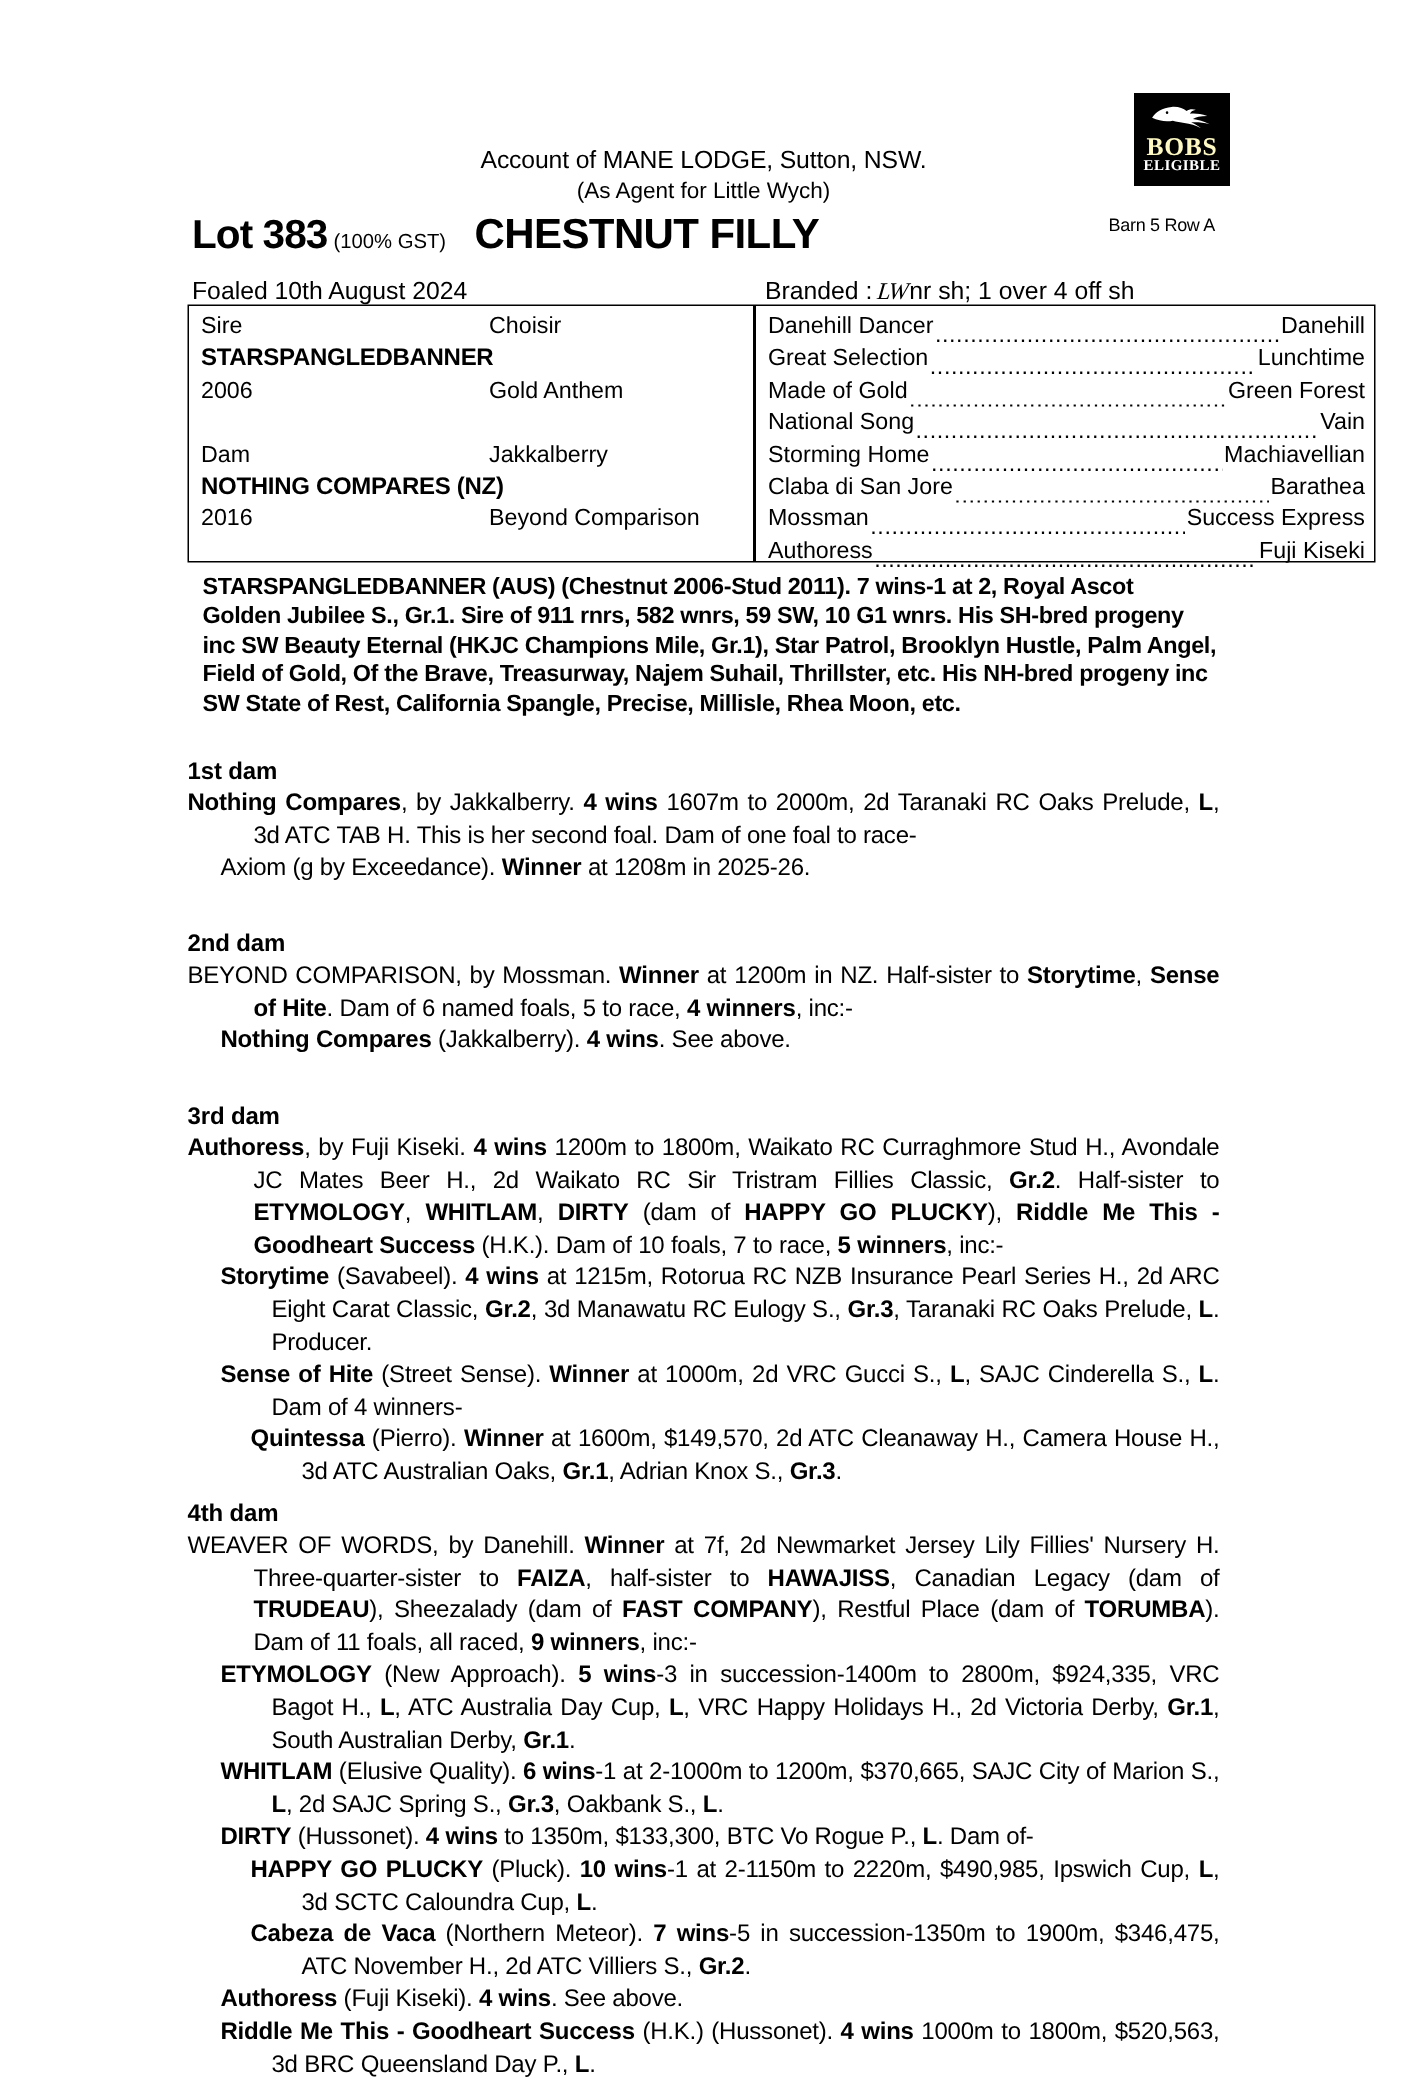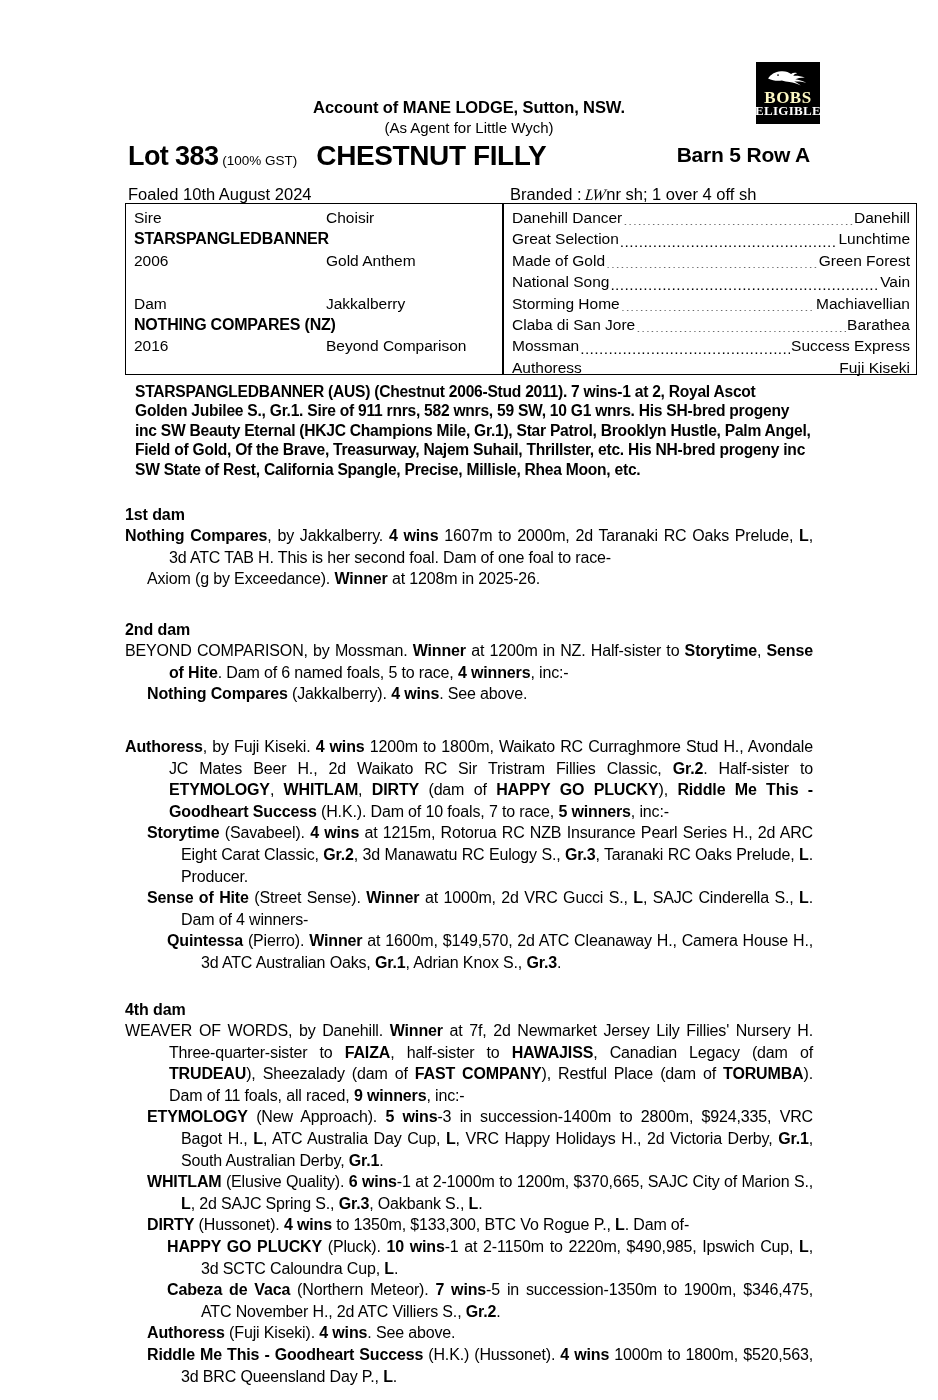--- a/index.html
+++ b/index.html
@@ -26,45 +26,45 @@
     padding-top: 5px;
   }
   .bobs-horse { width: 46px; height: 20px; display:block; }
   .bobs-word {
     color:#fef9c3; font-family:"Liberation Serif", serif;
     font-weight:700; font-size:17px; line-height:17px;
     letter-spacing:0.5px; margin-top:2px;
   }
   .bobs-sub {
     color:#fff; font-family:"Liberation Serif", serif;
-    font-weight:700; font-size:13px; line-height:9px;
+    font-weight:700; font-size:10px; line-height:9px;
     letter-spacing:0.3px; margin-top:0px;
   }
 
   
   .acct {
     position:absolute; left:0; top:98px; width:938px;
-    text-align:center; font-size:16.5px; font-weight:700;
+    text-align:center; font-size:16.5px; font-weight:400;
     letter-spacing:-0.1px;
   }
   .agent {
     position:absolute; left:0; top:119px; width:938px;
     text-align:center; font-size:15px; font-weight:400;
   }
 
   .lotline {
     position:absolute; left:128px; top:140px; width:682px;
     height:30px;
   }
   .lot-no { font-size:27px; font-weight:700; letter-spacing:-0.6px; vertical-align:baseline; }
   .lot-gst { font-size:13.5px; font-weight:400; margin-left:4px; }
   .lot-desc { font-size:28px; font-weight:700; letter-spacing:-0.4px; margin-left:19px; }
   .barn {
     position:absolute; right:0; top:3px;
-    font-size:21px; font-weight:700; letter-spacing:-0.2px;
+    font-size:12px; font-weight:400; letter-spacing:-0.2px;
   }
 
   .foaledline {
     position:absolute; left:128px; top:185px; width:682px; height:24px;
     font-size:16.5px;
   }
   .foaled { position:absolute; left:0; top:0; }
   .branded { position:absolute; left:382px; top:0; white-space:nowrap; }
   .brandglyph {
     display:inline-block; font-family:"Liberation Serif", serif;
@@ -84,21 +84,21 @@
     position:absolute; left:376px; top:0; bottom:0; width:1.5px; background:#000;
   }
   .ped-col-a { position:absolute; left:8px; top:3px; width:180px; }
   .ped-col-b { position:absolute; left:200px; top:3px; width:172px; }
   .ped-col-c { position:absolute; left:386px; top:3px; right:6px; }
   .ped-line { font-size:15.5px; line-height:21.4px; white-space:nowrap; }
   .ped-line.bold { font-weight:700; font-size:16px; letter-spacing:-0.2px; }
   .ped-gap { height:21.4px; }
   .ped-dotrow {
     font-size:15.5px; line-height:21.4px;
-    display:flex; align-items:center; width:100%;
+    display:flex; align-items:flex-end; width:100%;
     white-space:nowrap; overflow:hidden;
   }
   .dots {
     flex:1 1 auto; overflow:hidden; margin:0 1px;
     position:relative; height:1em;
   }
   .dots::after {
     content:"........................................................................";
     position:absolute; left:0; top:0; white-space:nowrap;
     font-size:15.5px; letter-spacing:0.4px;
@@ -235,20 +235,21 @@
 
   <div class="section" style="top:621px;">
     <div class="dam-head">2nd dam</div>
     <div class="para hang0" id="d2-main">BEYOND COMPARISON, by Mossman. <b>Winner</b> at 1200m in NZ. Half-sister to <b>Storytime</b>, <b>Sense of Hite</b>. Dam of 6 named foals, 5 to race, <b>4 winners</b>, inc:-</div>
     <div id="d2-prog">
         <div class="para hang1"><b>Nothing Compares</b> (Jakkalberry). <b>4 wins</b>. See above.</div>
       </div>
   </div>
 
   <div class="section" style="top:736px;">
+    <div class="dam-head">3rd dam</div>
     <div class="para hang0" id="d3-main"><b>Authoress</b>, by Fuji Kiseki. <b>4 wins</b> 1200m to 1800m, Waikato RC Curraghmore Stud H., Avondale JC Mates Beer H., 2d Waikato RC Sir Tristram Fillies Classic, <b>Gr.2</b>. Half-sister to <b>ETYMOLOGY</b>, <b>WHITLAM</b>, <b>DIRTY</b> (dam of <b>HAPPY GO PLUCKY</b>), <b>Riddle Me This - Goodheart Success</b> (H.K.). Dam of 10 foals, 7 to race, <b>5 winners</b>, inc:-</div>
     <div id="d3-prog">
         <div class="para hang1"><b>Storytime</b> (Savabeel). <b>4 wins</b> at 1215m, Rotorua RC NZB Insurance Pearl Series H., 2d ARC Eight Carat Classic, <b>Gr.2</b>, 3d Manawatu RC Eulogy S., <b>Gr.3</b>, Taranaki RC Oaks Prelude, <b>L</b>. Producer.</div>
         <div class="para hang1"><b>Sense of Hite</b> (Street Sense). <b>Winner</b> at 1000m, 2d VRC Gucci S., <b>L</b>, SAJC Cinderella S., <b>L</b>. Dam of 4 winners-</div>
         <div class="para hang2"><b>Quintessa</b> (Pierro). <b>Winner</b> at 1600m, $149,570, 2d ATC Cleanaway H., Camera House H., 3d ATC Australian Oaks, <b>Gr.1</b>, Adrian Knox S., <b>Gr.3</b>.</div>
       </div>
   </div>
 
   <div class="section" style="top:1001px;">
     <div class="dam-head">4th dam</div>

